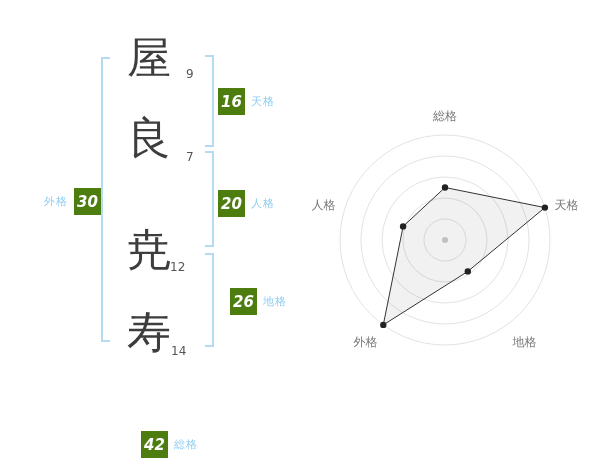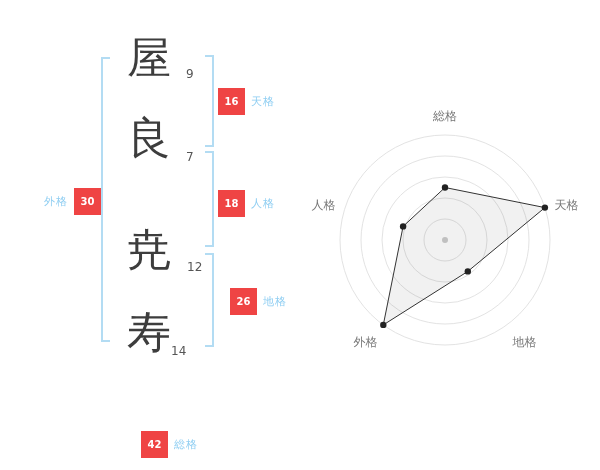--- a/index.html
+++ b/index.html
@@ -23,23 +23,23 @@
   .bracket { position:absolute; width:9px; }
   .bracket-left  { left:101px; top:57px;  height:285px; border:2px solid #b3dcf3; border-right:none; }
   .bracket-right { left:205px; border:2px solid #b3dcf3; border-left:none; }
   .bracket-ten { top:55px;  height:92px; }
   .bracket-jin { top:151px; height:96px; }
   .bracket-chi { top:253px; height:94px; }
 
   
   .kaku-row { position:absolute; display:flex; align-items:center; gap:6px; }
   .kaku-badge {
-    width:27px; height:27px; background:#ef4444; color:#ffffff;
-    font-size:10px; font-weight:bold;
-    display:flex; align-items:center; justify-content:center; flex:0 0 auto;
+    width:27px; height:27px; background:#4d7c0f; color:#ffffff;
+    font-size:15px; font-weight:bold;
+    display:flex; align-items:center; justify-content:center; flex:0 0 auto;font-style:italic;
   }
   .kaku-label { font-size:11px; color:#8fcef2; letter-spacing:1px; }
 
   .row-gaikaku { left:44px;  top:188px; }
   .row-tenkaku { left:218px; top:88px;  }
   .row-jinkaku { left:218px; top:190px; }
   .row-chikaku { left:218px; top:288px;padding-left:12px; }
   .row-soukaku { left:141px; top:407px;margin-top:24px; }
 
   
@@ -57,37 +57,37 @@
   <div class="bracket bracket-right bracket-jin"></div>
   <div class="bracket bracket-right bracket-chi"></div>
 
   <div class="name-char" style="top:36px">屋</div>
   <div class="stroke-count" style="left:186px;top:67px">9</div>
 
   <div class="name-char" style="top:116px">良</div>
   <div class="stroke-count" style="left:186px;top:150px">7</div>
 
   <div class="name-char" style="top:228px">尭</div>
-  <div class="stroke-count" style="left:187px;top:260px">12</div>
+  <div class="stroke-count" style="left:170px;top:260px">12</div>
 
   <div class="name-char" style="top:310px">寿</div>
   <div class="stroke-count" style="left:171px;top:344px">14</div>
 
   <div class="kaku-row row-gaikaku">
     <span class="kaku-label">外格</span>
     <span class="kaku-badge">30</span>
   </div>
 
   <div class="kaku-row row-tenkaku">
     <span class="kaku-badge">16</span>
     <span class="kaku-label">天格</span>
   </div>
 
   <div class="kaku-row row-jinkaku">
-    <span class="kaku-badge">18</span>
+    <span class="kaku-badge">20</span>
     <span class="kaku-label">人格</span>
   </div>
 
   <div class="kaku-row row-chikaku">
     <span class="kaku-badge">26</span>
     <span class="kaku-label">地格</span>
   </div>
 
   <div class="kaku-row row-soukaku">
     <span class="kaku-badge">42</span>

